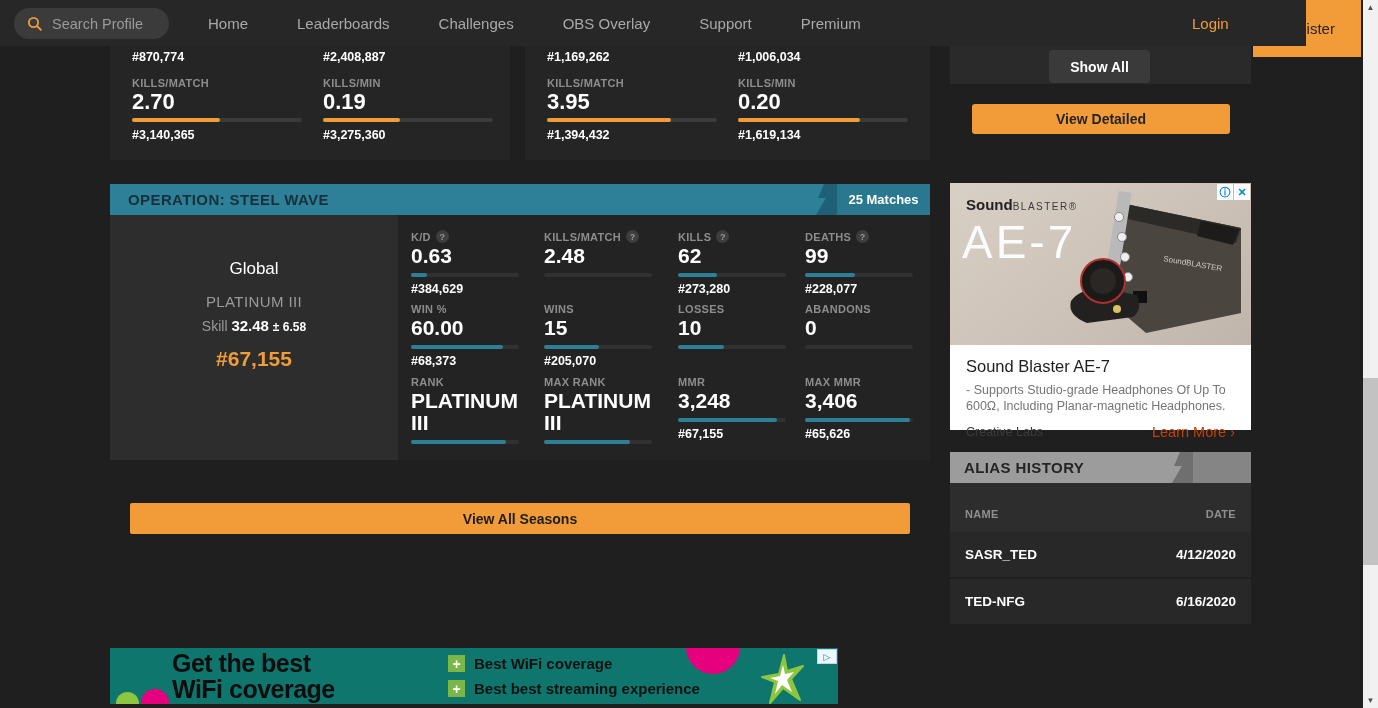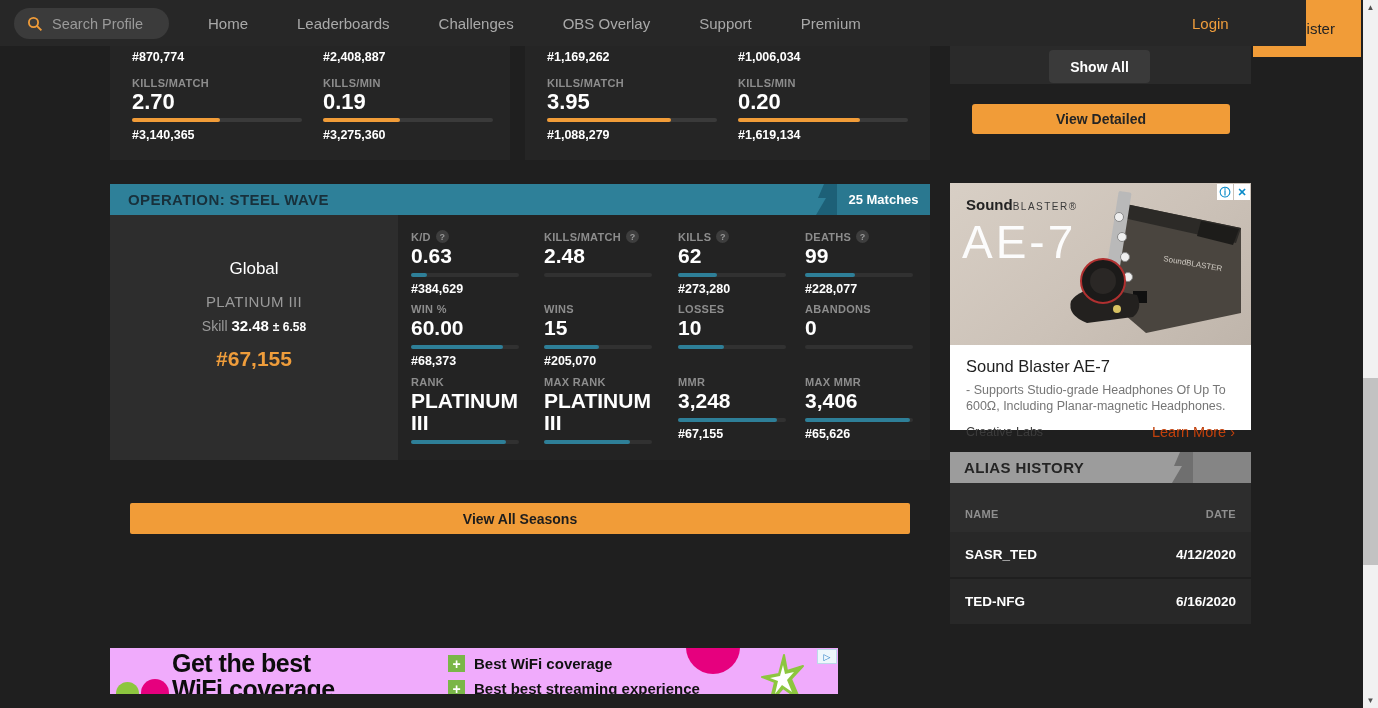--- a/index.html
+++ b/index.html
@@ -96,21 +96,21 @@
   .alias-bolt { position:absolute; right:53px; top:0; }
   .alias-headrow { position:absolute; left:950px; top:483px; width:301px; height:62px; background:#2d2d2d;
                    display:flex; justify-content:space-between; align-items:center; padding:0 15px; }
   .alias-headrow span { color:#8f8f8f; font-weight:bold; font-size:11px; letter-spacing:.3px; }
   .alias-rows { position:absolute; left:950px; top:532px; width:301px; }
   .alias-row { height:45px; margin-bottom:2px; background:#282828; display:flex; justify-content:space-between;
                align-items:center; padding:0 15px; }
   .alias-row span { color:#fff; font-weight:bold; font-size:13.5px; }
 
   
-  .banner { position:absolute; left:110px; top:648px; width:728px; height:46px; background:#f0abfc; overflow:hidden; }
+  .banner { position:absolute; left:110px; top:648px; width:728px; height:56px; background:#0f766e; overflow:hidden; }
   .b-headline { position:absolute; left:62px; top:2px; color:#0d0d0d; font-weight:800; font-size:25px;
                 line-height:26px; letter-spacing:-.5px; }
   .b-bullets { position:absolute; left:338px; top:7px; display:flex; flex-direction:column; gap:8px; }
   .b-bullet { display:flex; align-items:center; gap:9px; }
   .b-plus { width:17px; height:17px; background:#7ab648; color:#fff; font-weight:bold; font-size:14px;
             display:flex; align-items:center; justify-content:center; }
   .b-bullet span.txt { color:#111; font-weight:bold; font-size:15px; }
   .b-pink-circle { position:absolute; left:576px; top:-28px; width:54px; height:54px; border-radius:50%; background:#e6007e; }
   .b-star { position:absolute; left:650px; top:5px; }
   .b-green-dot { position:absolute; left:6px; bottom:-11px; width:23px; height:23px; border-radius:50%; background:#8dc63f; }
@@ -151,21 +151,21 @@
       </div>
     </div>
   <div class="top-card" style="left:525px;width:405px;" id="card1">
       <div class="tc-col" style="left: 22px;">
         <div class="tc-rank-top">#1,169,262</div>
         <div class="tc-label">KILLS/MATCH</div>
         <div class="tc-value">3.95</div>
         <div class="tc-bar">
           <div class="tc-fill" style="width: 73%;"></div>
         </div>
-        <div class="tc-rank-bot">#1,088,279</div>
+        <div class="tc-rank-bot">#1,394,432</div>
       </div>
       <div class="tc-col" style="left: 213px;">
         <div class="tc-rank-top">#1,006,034</div>
         <div class="tc-label">KILLS/MIN</div>
         <div class="tc-value">0.20</div>
         <div class="tc-bar">
           <div class="tc-fill" style="width: 72%;"></div>
         </div>
         <div class="tc-rank-bot">#1,619,134</div>
       </div>

